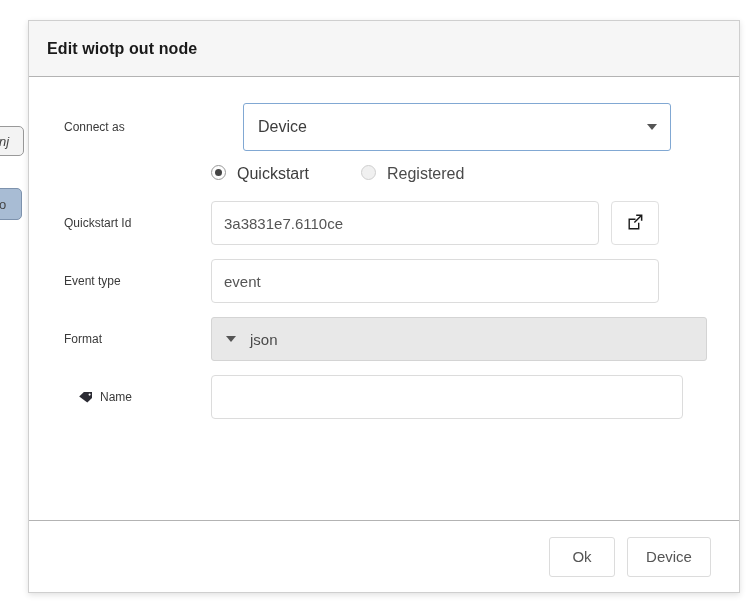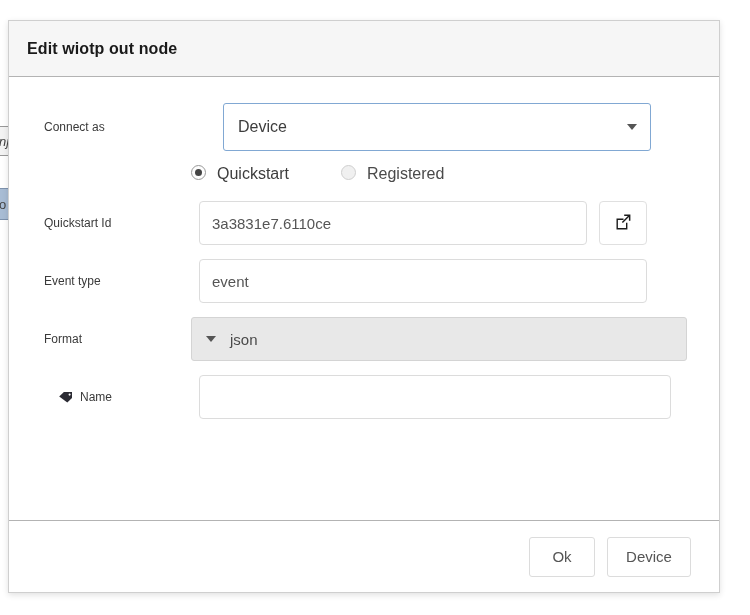--- a/index.html
+++ b/index.html
@@ -49,21 +49,21 @@
     background: #a8bcd4;
     border-color: #7d92ad;
     line-height: 32px;
     padding-left: 28px;
     font-style: normal;
   }
 
   
   #dialog {
     position: absolute;
-    left: 8px;
+    left: 28px;
     top: 20px;
     width: 712px;
     height: 573px;
     background: #ffffff;
     border: 1px solid #cfcfcf;
     box-shadow: 0 2px 6px rgba(0,0,0,0.12);
     display: flex;
     flex-direction: column;
   }
 
@@ -121,21 +121,20 @@
   .text-input {
     height: 44px;
     border: 1px solid #dcdcdc;
     border-radius: 4px;
     background: #fff;
     font-family: "Liberation Sans", sans-serif;
     font-size: 15px;
     color: #555;
     padding: 0 12px;
     outline: none;
-    margin-left: 8px;
   }
   .text-input::placeholder { color: #b9b9b9; }
 
   #connect-as-select {
     width: 428px;
     height: 48px;
     border: 1px solid #81a8d3;
     border-radius: 3px;
     background: #ffffff;
     display: flex;

